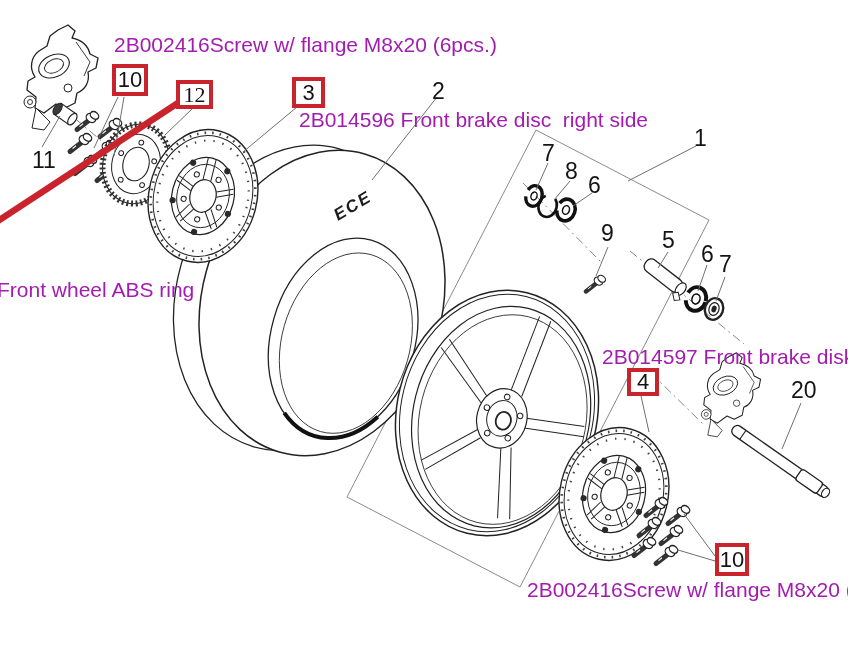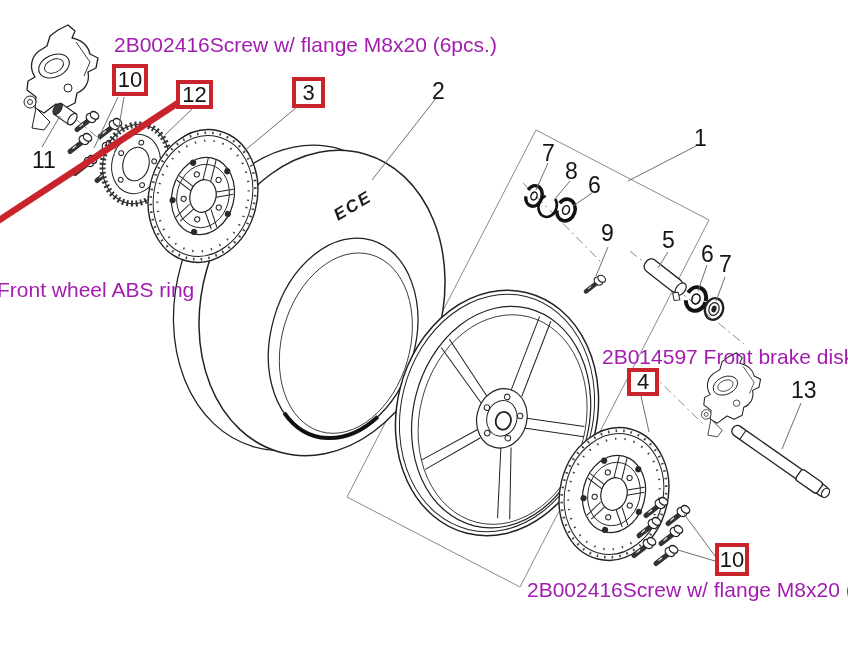--- a/index.html
+++ b/index.html
@@ -223,28 +223,29 @@
       <line x1="641" y1="396" x2="649" y2="432"></line>
       <line x1="801" y1="403" x2="782" y2="449"></line>
       <line x1="715" y1="556" x2="684" y2="514"></line>
       <line x1="715" y1="561" x2="678" y2="550"></line>
     </g>
 
     <line x1="-5" y1="223" x2="181" y2="101" stroke="#c9242b" stroke-width="6.5"></line>
   </svg>
 
   <div class="plabel" style="left:114px;top:33px;">2B002416Screw w/ flange M8x20 (6pcs.)</div>
+  <div class="plabel" style="left:299px;top:108px;">2B014596 Front brake disc  right side</div>
   <div class="plabel" style="left:-3px;top:278px;">Front wheel ABS ring</div>
   <div class="plabel" style="left:602px;top:345px;">2B014597 Front brake disk</div>
   <div class="plabel" style="left:527px;top:578px;">2B002416Screw w/ flange M8x20 (6pcs.)</div>
 
   <div class="cbox" style="left:112px;top:64px;width:36px;height:32px;">
     <span>10</span>
   </div>
-  <div class="cbox" style="left:176px;top:80px;width:37px;height:29px;">
+  <div class="cbox" style="left:176px;top:80px;width:37px;height:29px;font-family:Liberation Serif, serif;">
     <span>12</span>
   </div>
   <div class="cbox" style="left:292px;top:77px;width:33px;height:31px;">
     <span>3</span>
   </div>
   <div class="cbox" style="left:627px;top:368px;width:32px;height:28px;">
     <span>4</span>
   </div>
   <div class="cbox" style="left:715px;top:543px;width:34px;height:33px;">
     <span>10</span>
@@ -253,15 +254,15 @@
   <div class="num" style="left:32px;top:137px;margin-top:12px;">11</div>
   <div class="num" style="left:432px;top:80px;">2</div>
   <div class="num" style="left:694px;top:127px;">1</div>
   <div class="num" style="left:542px;top:142px;">7</div>
   <div class="num" style="left:565px;top:160px;">8</div>
   <div class="num" style="left:588px;top:174px;">6</div>
   <div class="num" style="left:601px;top:222px;">9</div>
   <div class="num" style="left:662px;top:229px;">5</div>
   <div class="num" style="left:701px;top:243px;">6</div>
   <div class="num" style="left:719px;top:253px;">7</div>
-  <div class="num" style="left:791px;top:379px;">13</div>
+  <div class="num" style="left:791px;top:379px;">20</div>
 
 </div>
 
 </body></html>

